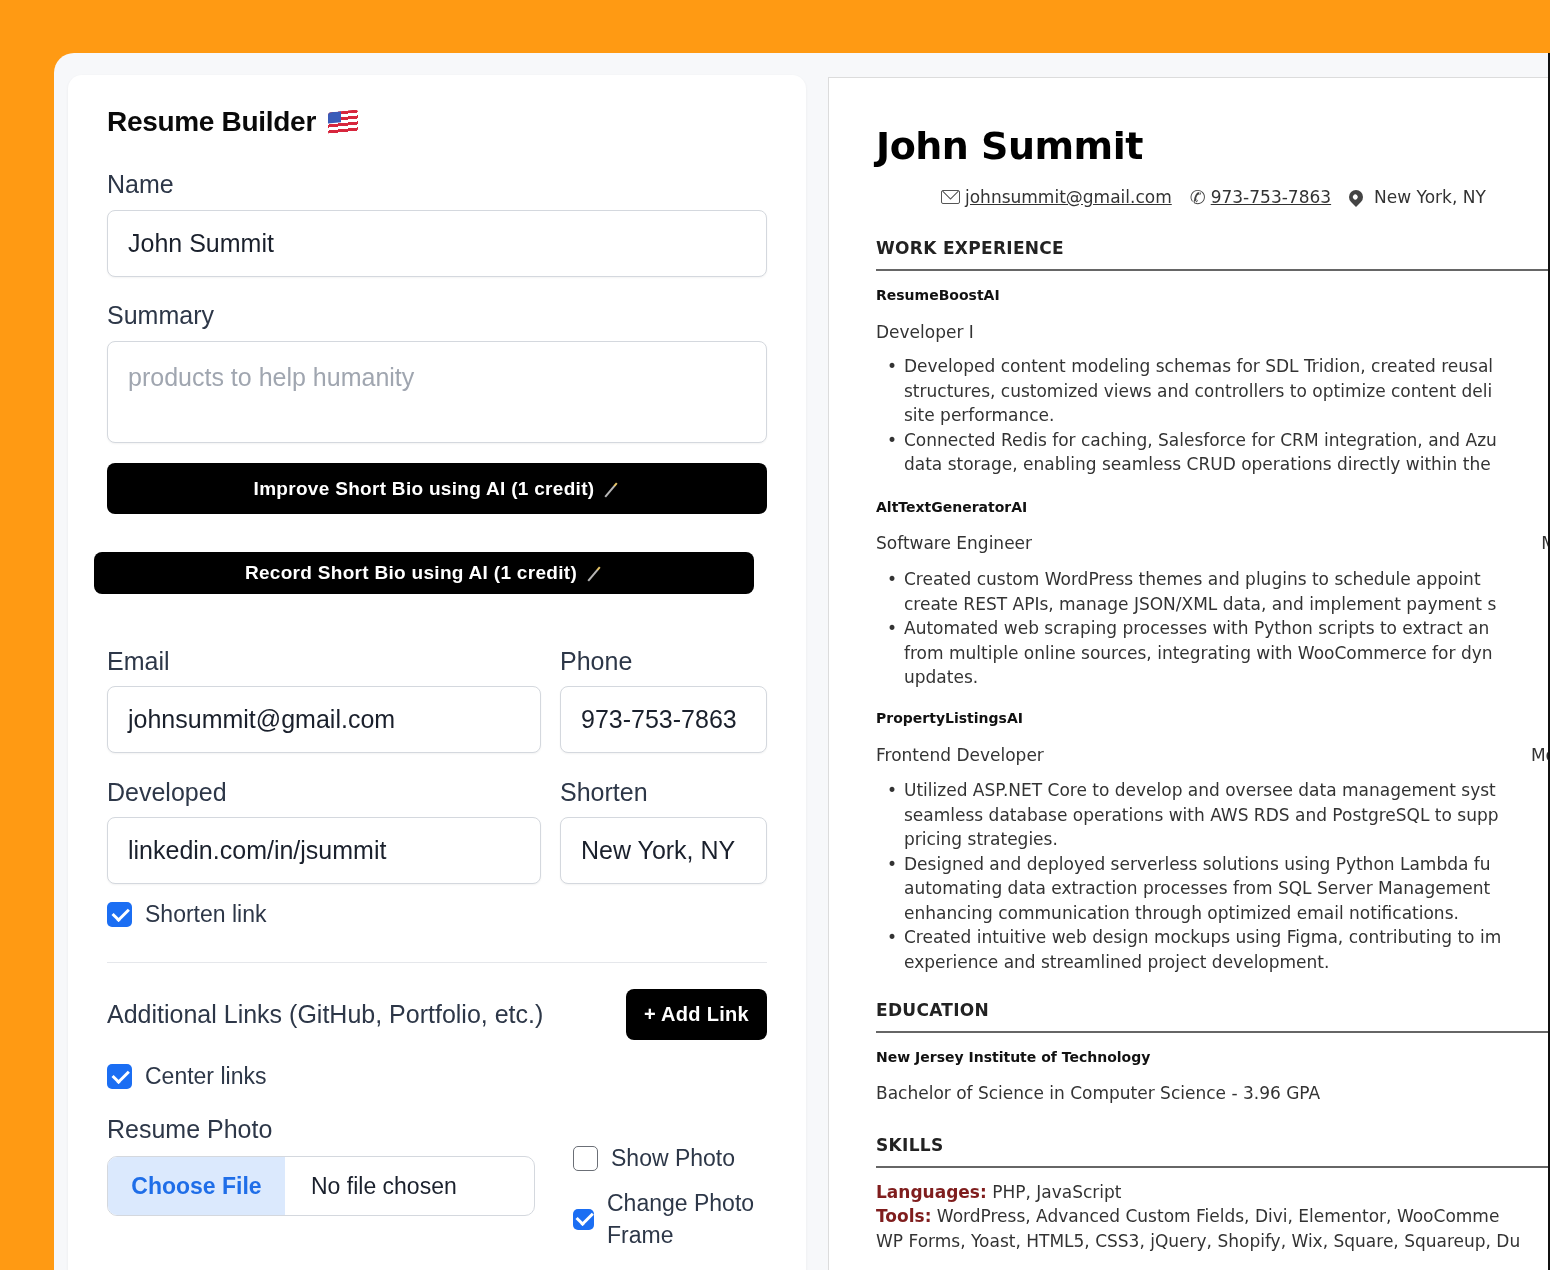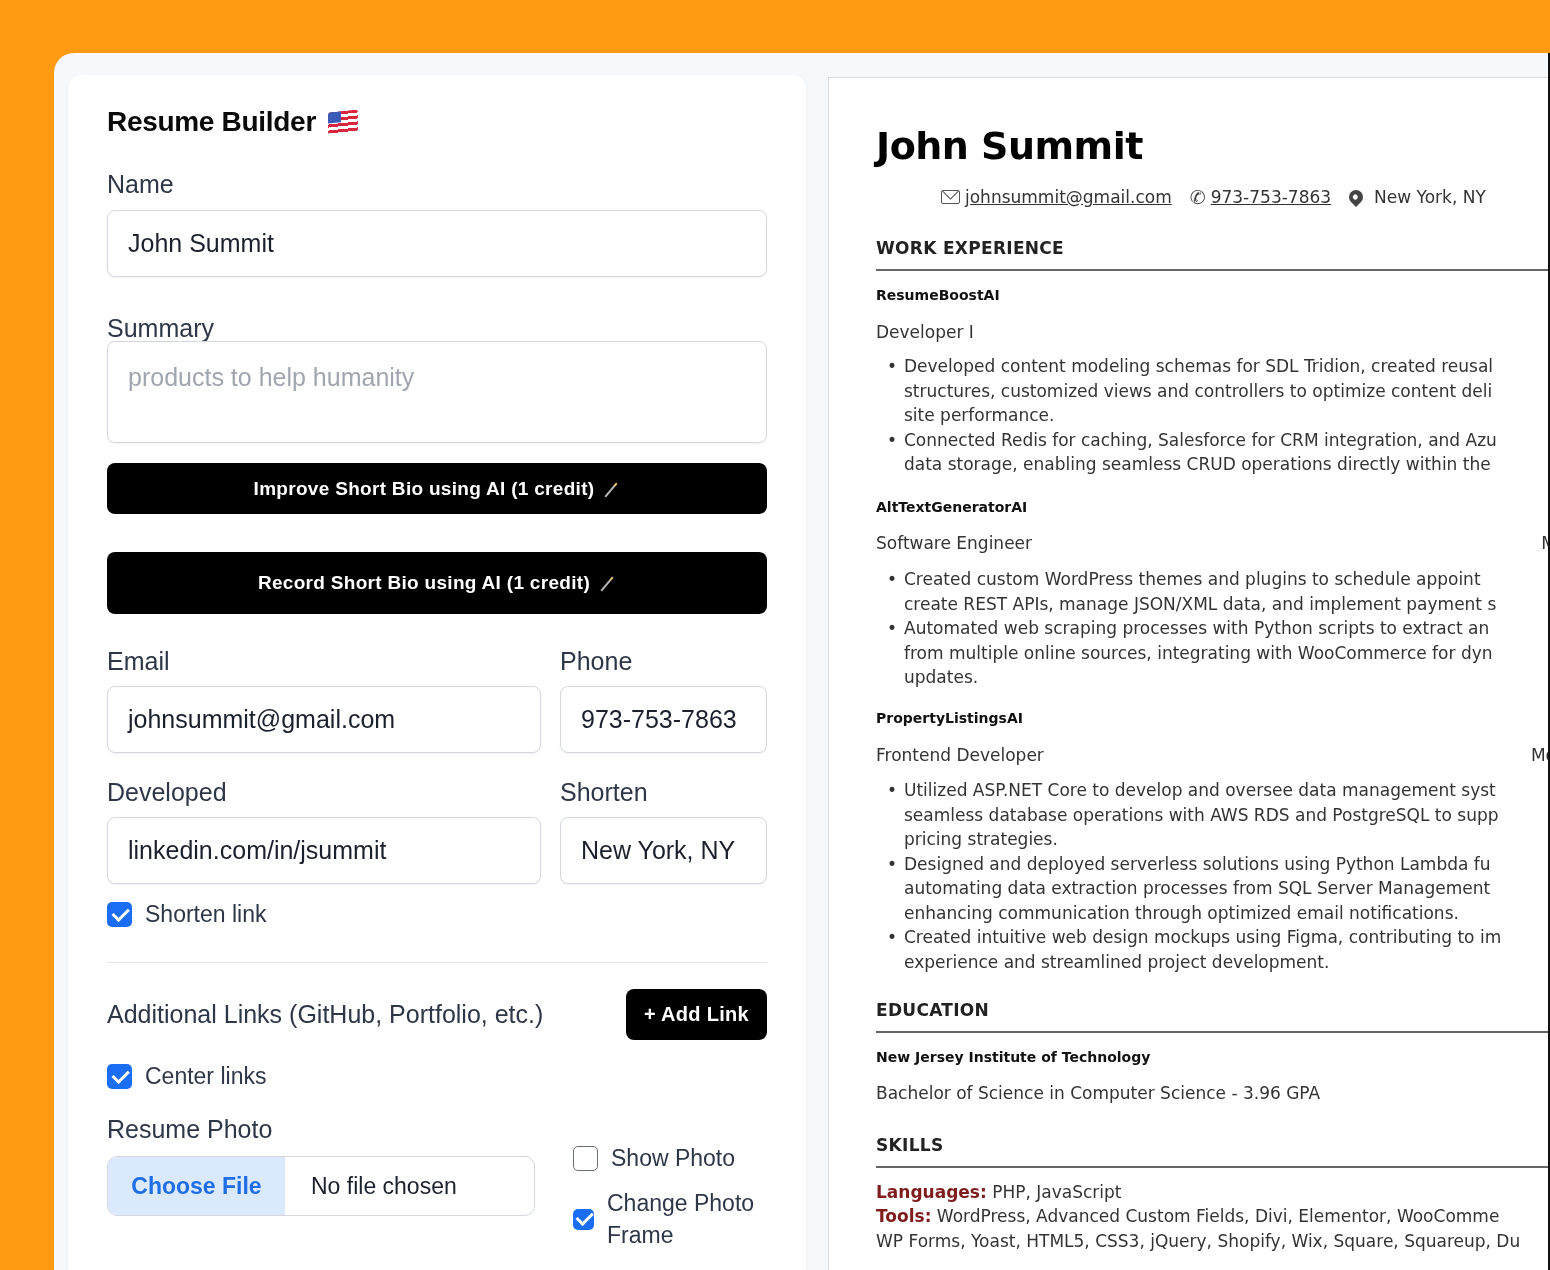--- a/index.html
+++ b/index.html
@@ -179,31 +179,31 @@
   <div class="title-row">
     <span class="app-title">Resume Builder</span>
     <span class="flag-icon"></span>
   </div>
 
   <div class="label" style="left:39px; top:95px;">Name</div>
   <div class="input" style="left:39px; top:135px; width:660px; height:67px;">
     <span>John Summit</span>
   </div>
 
-  <div class="label" style="left:39px; top:239px;text-align:center;">Summary</div>
+  <div class="label" style="left:39px; top:226px;text-align:center;">Summary</div>
   <div class="textarea" style="left:39px; top:266px; width:660px; height:102px;" title="Engineer and entrepreneur making exceptional products to help humanity">
     <div>products to help humanity</div>
   </div>
 
   <div class="btn-black" style="left:39px; top:388px; width:660px; height:51px;">
     <span>Improve Short Bio using AI (1 credit)</span>
     <span class="wand-icon"></span>
   </div>
 
-  <div class="btn-black" style="left:39px; top:477px; width:660px; height:62px;">
+  <div class="btn-black" style="left:26px; top:477px; width:660px; height:42px;">
     <span>Record Short Bio using AI (1 credit)</span>
     <span class="wand-icon"></span>
   </div>
 
   <div class="label" style="left:39px; top:572px;">Email</div>
   <div class="input" style="left:39px; top:611px; width:434px; height:67px;">
     <span>johnsummit@gmail.com</span>
   </div>
 
   <div class="label" style="left:492px; top:572px;">Phone</div>

